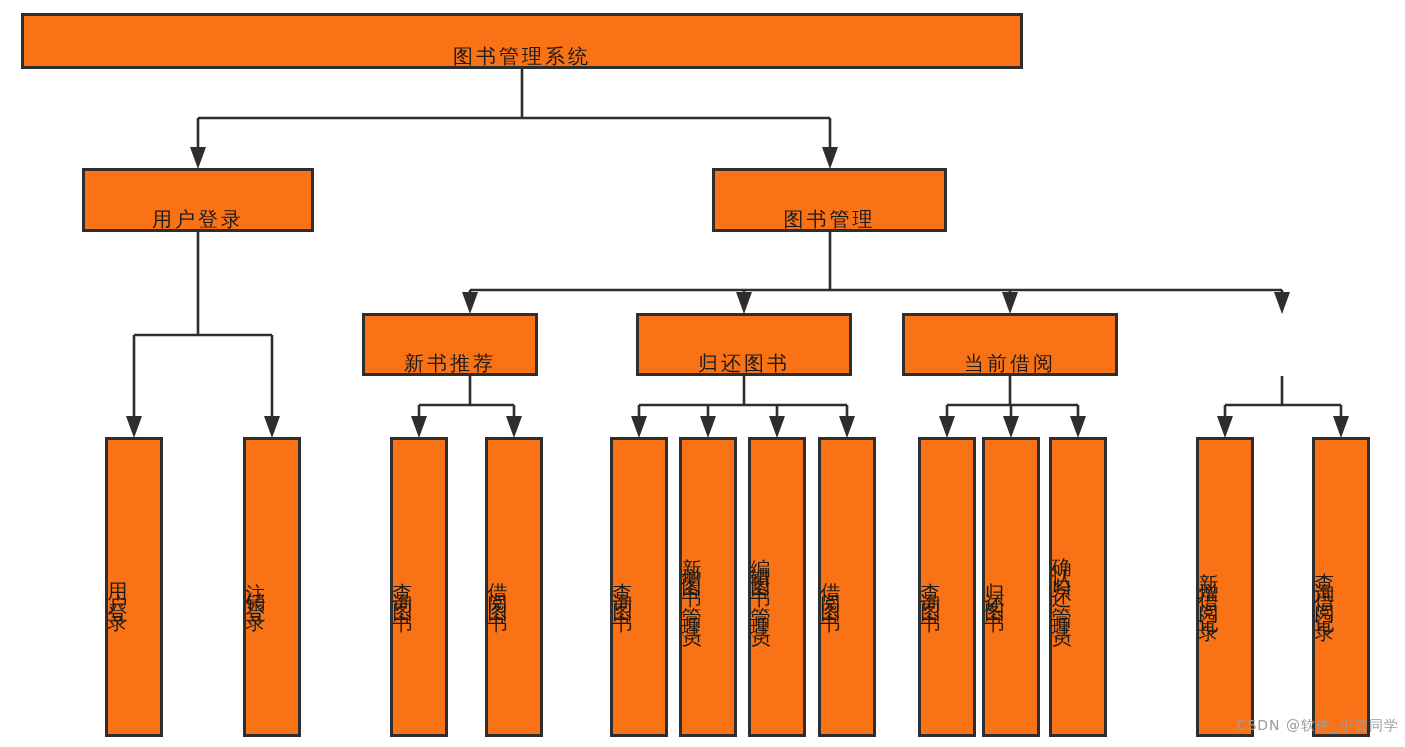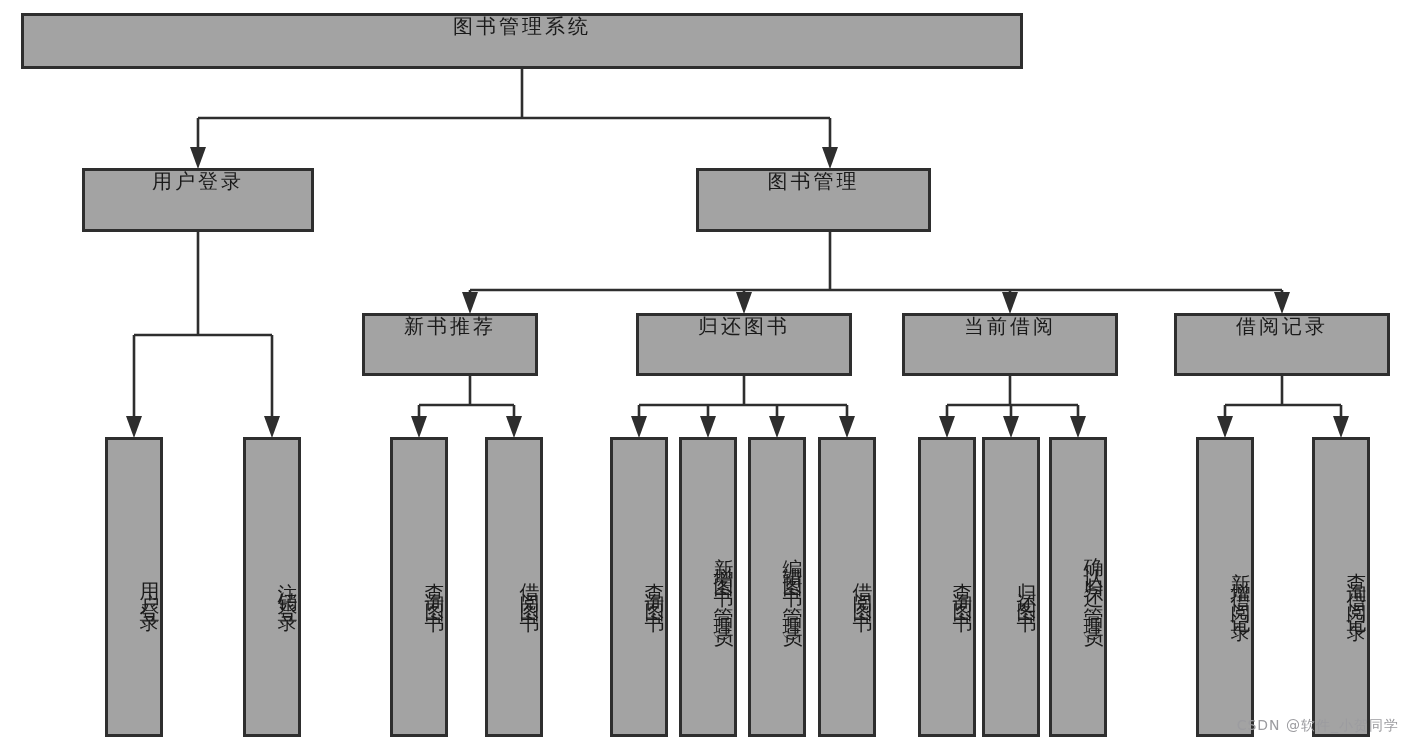--- a/index.html
+++ b/index.html
@@ -18,44 +18,44 @@
   svg.wires {
     position: absolute;
     left: 0;
     top: 0;
     z-index: 1;
   }
   .box {
     position: absolute;
     box-sizing: border-box;
     border: 3px solid #2e2e2e;
-    background: #a3a3a3;
+    background: #f97316;
     color: #1a1a1a;
     display: flex;
-    align-items: flex-start;
+    align-items: flex-end;
     justify-content: center;
     z-index: 2;
     font-size: 20px;
     line-height: 1;
   }
   .h {
     letter-spacing: 3px;
     white-space: nowrap;
   }
   .v {
     writing-mode: vertical-rl;
     text-orientation: mixed;
     letter-spacing: 10px;
     font-size: 20px;
   }
   
   #root   { left: 21px;  top: 13px;  width: 1002px; height: 56px; }
   
   #n-user { left: 82px;  top: 168px; width: 232px;  height: 64px; }
-  #n-mgmt { left: 696px; top: 168px; width: 235px;  height: 64px; }
+  #n-mgmt { left: 712px; top: 168px; width: 235px;  height: 64px; }
   
   #g1 { left: 362px;  top: 313px; width: 176px; height: 63px; }
   #g2 { left: 636px;  top: 313px; width: 216px; height: 63px; }
   #g3 { left: 902px;  top: 313px; width: 216px; height: 63px; }
   #g4 { left: 1174px; top: 313px; width: 216px; height: 63px; }
   
   .leaf { top: 437px; width: 58px; height: 300px; }
   #l1  { left: 105px;  }
   #l2  { left: 243px;  }
   #l3  { left: 390px;  }
@@ -141,23 +141,20 @@
 
   <div id="g1" class="box h">
     <span>新书推荐</span>
   </div>
   <div id="g2" class="box h">
     <span>归还图书</span>
   </div>
   <div id="g3" class="box h">
     <span>当前借阅</span>
   </div>
-  <div id="g4" class="box h">
-    <span>借阅记录</span>
-  </div>
 
   <div id="l1" class="box leaf v">
     <span>用户登录</span>
   </div>
   <div id="l2" class="box leaf v">
     <span>注销登录</span>
   </div>
   <div id="l3" class="box leaf v">
     <span>查询图书</span>
   </div>

